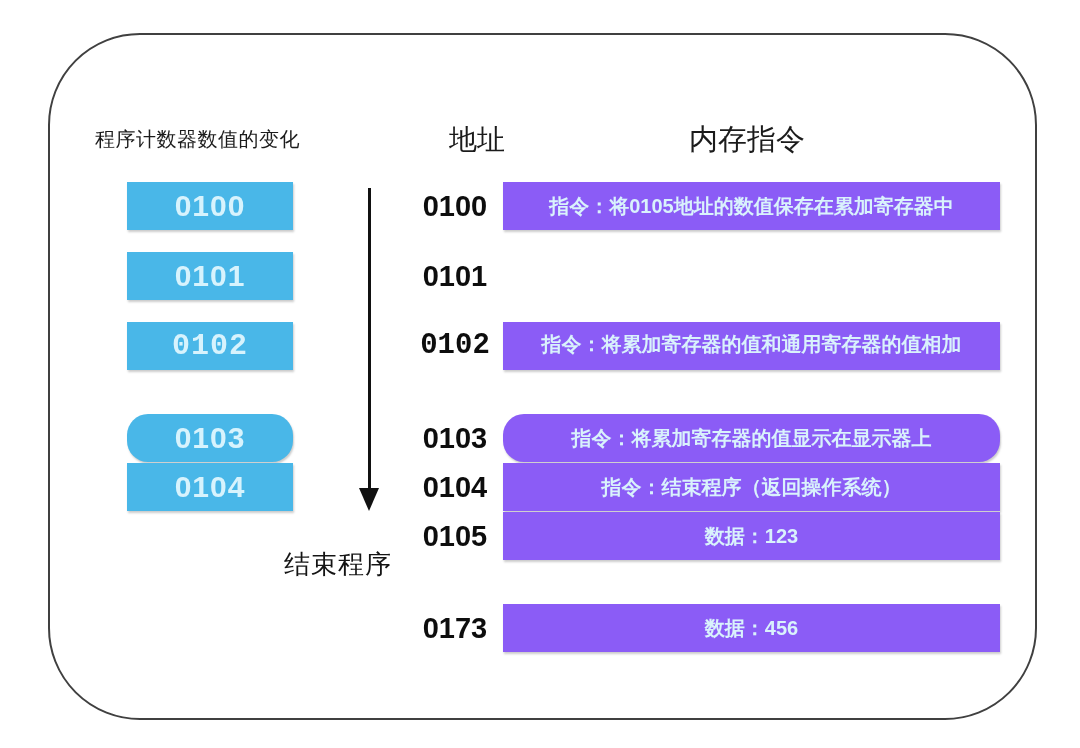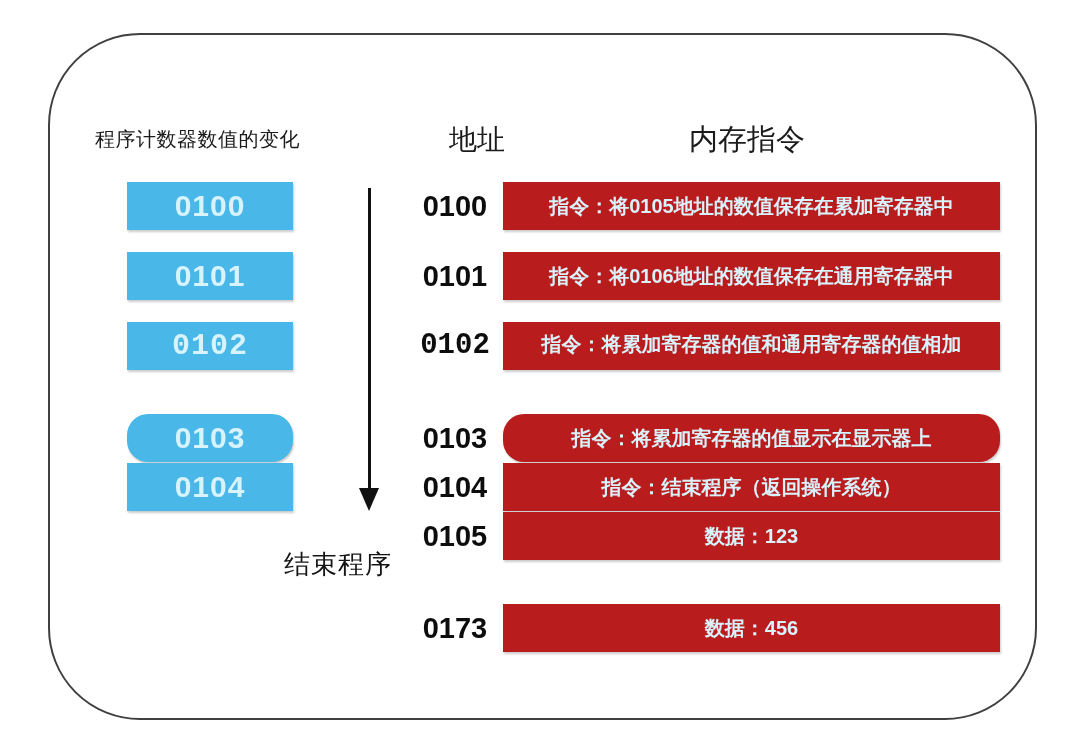--- a/index.html
+++ b/index.html
@@ -47,21 +47,21 @@
     text-align: center;
     letter-spacing: 1px;
     box-shadow: 1px 2px 2px rgba(110,110,110,0.35);
   }
   .mrow {
     position: absolute;
     left: 503px;
     width: 497px;
     height: 48px;
     line-height: 48px;
-    background: #b91c1c;
+    background: #8b5cf6;
     color: #d9f2fc;
     font-size: 20px;
     font-weight: bold;
     text-align: center;
     white-space: nowrap;
     box-shadow: 1px 2px 2px rgba(110,110,110,0.35);
   }
   .addr {
     position: absolute;
     left: 420px;
@@ -144,21 +144,20 @@
 
   <div class="addr r0">0100</div>
   <div class="addr r1">0101</div>
   <div class="addr r2">0102</div>
   <div class="addr r3">0103</div>
   <div class="addr r4">0104</div>
   <div class="addr r5">0105</div>
   <div class="addr r6">0173</div>
 
   <div class="mrow r0">指令：将0105地址的数值保存在累加寄存器中</div>
-  <div class="mrow r1">指令：将0106地址的数值保存在通用寄存器中</div>
   <div class="mrow r2">指令：将累加寄存器的值和通用寄存器的值相加</div>
   <div class="mrow r3">指令：将累加寄存器的值显示在显示器上</div>
   <div class="mrow r4">指令：结束程序（返回操作系统）</div>
   <div class="mrow r5">数据：123</div>
   <div class="mrow r6">数据：456</div>
 
   <div class="watermark">百度知道</div>
 </div>
 
 </body></html>

